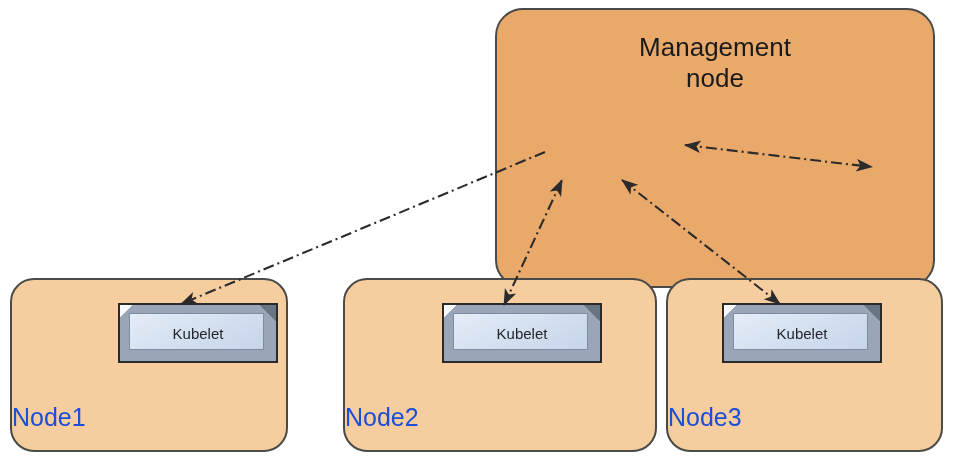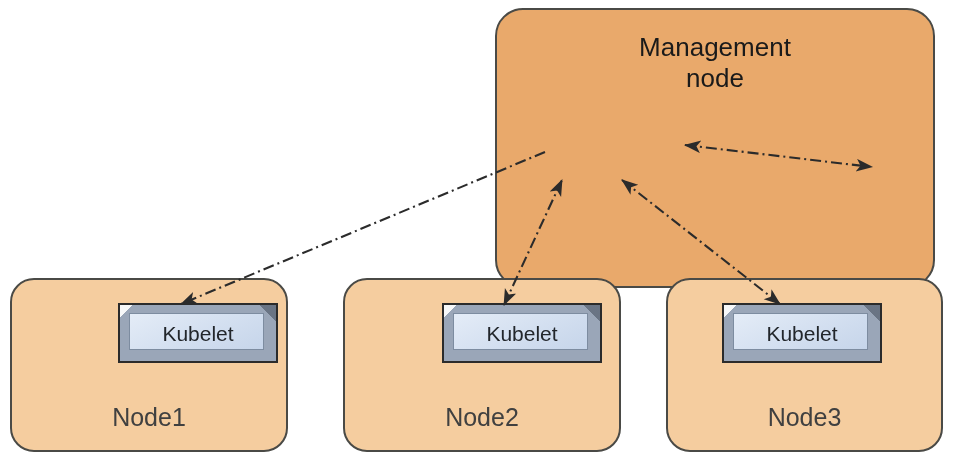--- a/index.html
+++ b/index.html
@@ -21,39 +21,39 @@
   }
   .node-box{
     position:absolute;
     top:278px; height:174px;
     background:#f5cd9f;
     border:2px solid #4a4a46;
     border-radius:24px;
     box-sizing:border-box;
   }
   #node1{ left:10px;  width:278px; }
-  #node2{ left:343px; width:278px; }
+  #node2{ left:343px; width:314px; }
   #node3{ left:642px; width:277px;margin-left:24px; }
 
   .mgmt-title{
     position:absolute;
     left:0; right:0; top:22px;
     text-align:center;
     font-size:26px;
     line-height:31px;
     color:#1a1a1a;
     font-weight:400;
     white-space:pre-line;
   }
   .node-title{
     position:absolute;
     left:0; right:0; bottom:18px;
-    text-align:center;
+    text-align:left;
     font-size:25px;
-    color:#404040;
+    color:#1d4ed8;
   }
 
   
   .bevel{
     position:absolute;
     border:2px solid #2b2b2b;
     background:#9aa6b8;
     box-sizing:border-box;
   }
   .bevel .face{
@@ -67,21 +67,21 @@
     position:absolute; left:0;top:0;right:0;bottom:0;
     background:
       linear-gradient(135deg, rgba(255,255,255,.92) 0 9px, rgba(255,255,255,0) 9px),
       linear-gradient(225deg, rgba(90,100,115,.75) 0 12px, rgba(0,0,0,0) 12px);
     pointer-events:none;
   }
   .bevel .lbl{
     position:absolute; left:0;right:0;top:0;bottom:0;
     display:flex; align-items:center;
     padding-left:14px;
-    font-size:21px; color:#22262b;
+    font-size:15px; color:#22262b;
     white-space:pre-line; line-height:17px;
   }
   .bevel.centered .lbl{ justify-content:center; padding-left:0; }
 
   .kubelet{ top:303px; width:160px; height:60px; }
   #kubelet1{ left:118px; }
   #kubelet2{ left:442px; }
   #kubelet3{ left:722px; }
   
   #wires{ position:absolute; left:0; top:0; width:958px; height:468px; pointer-events:none; }

